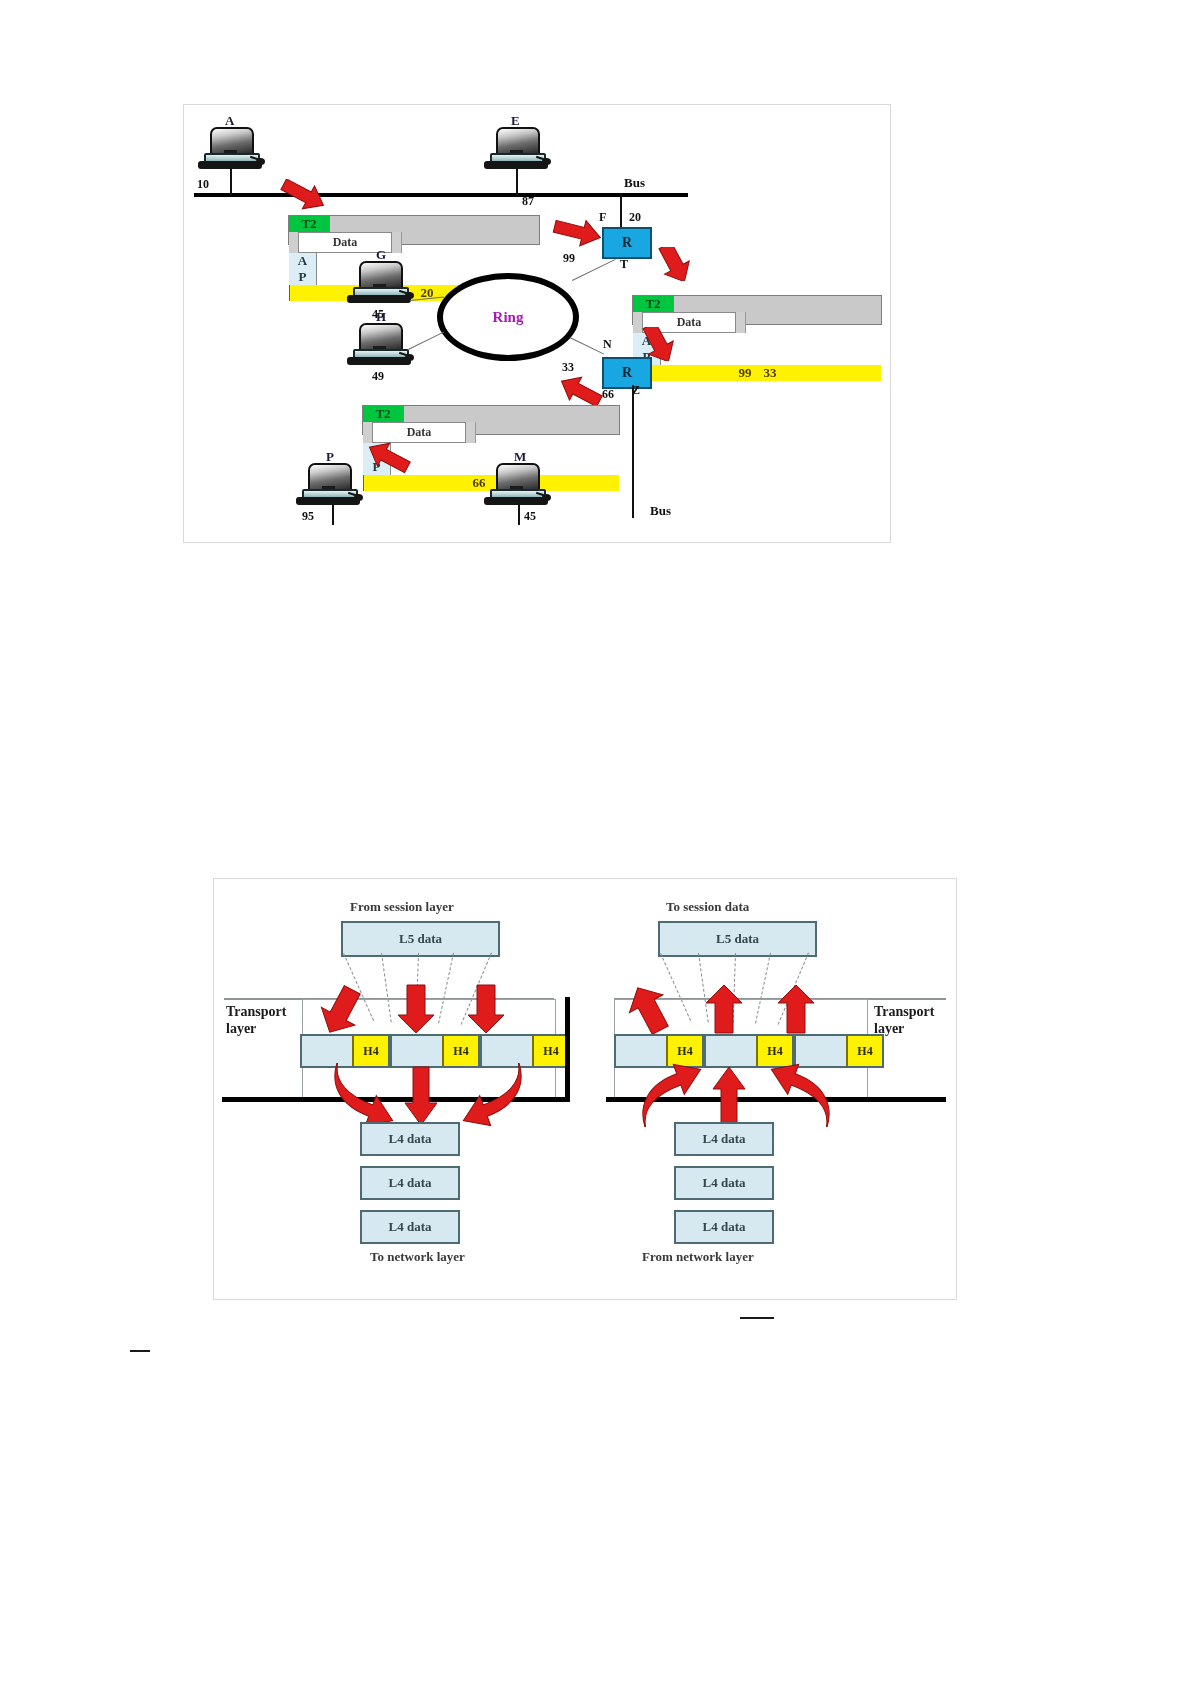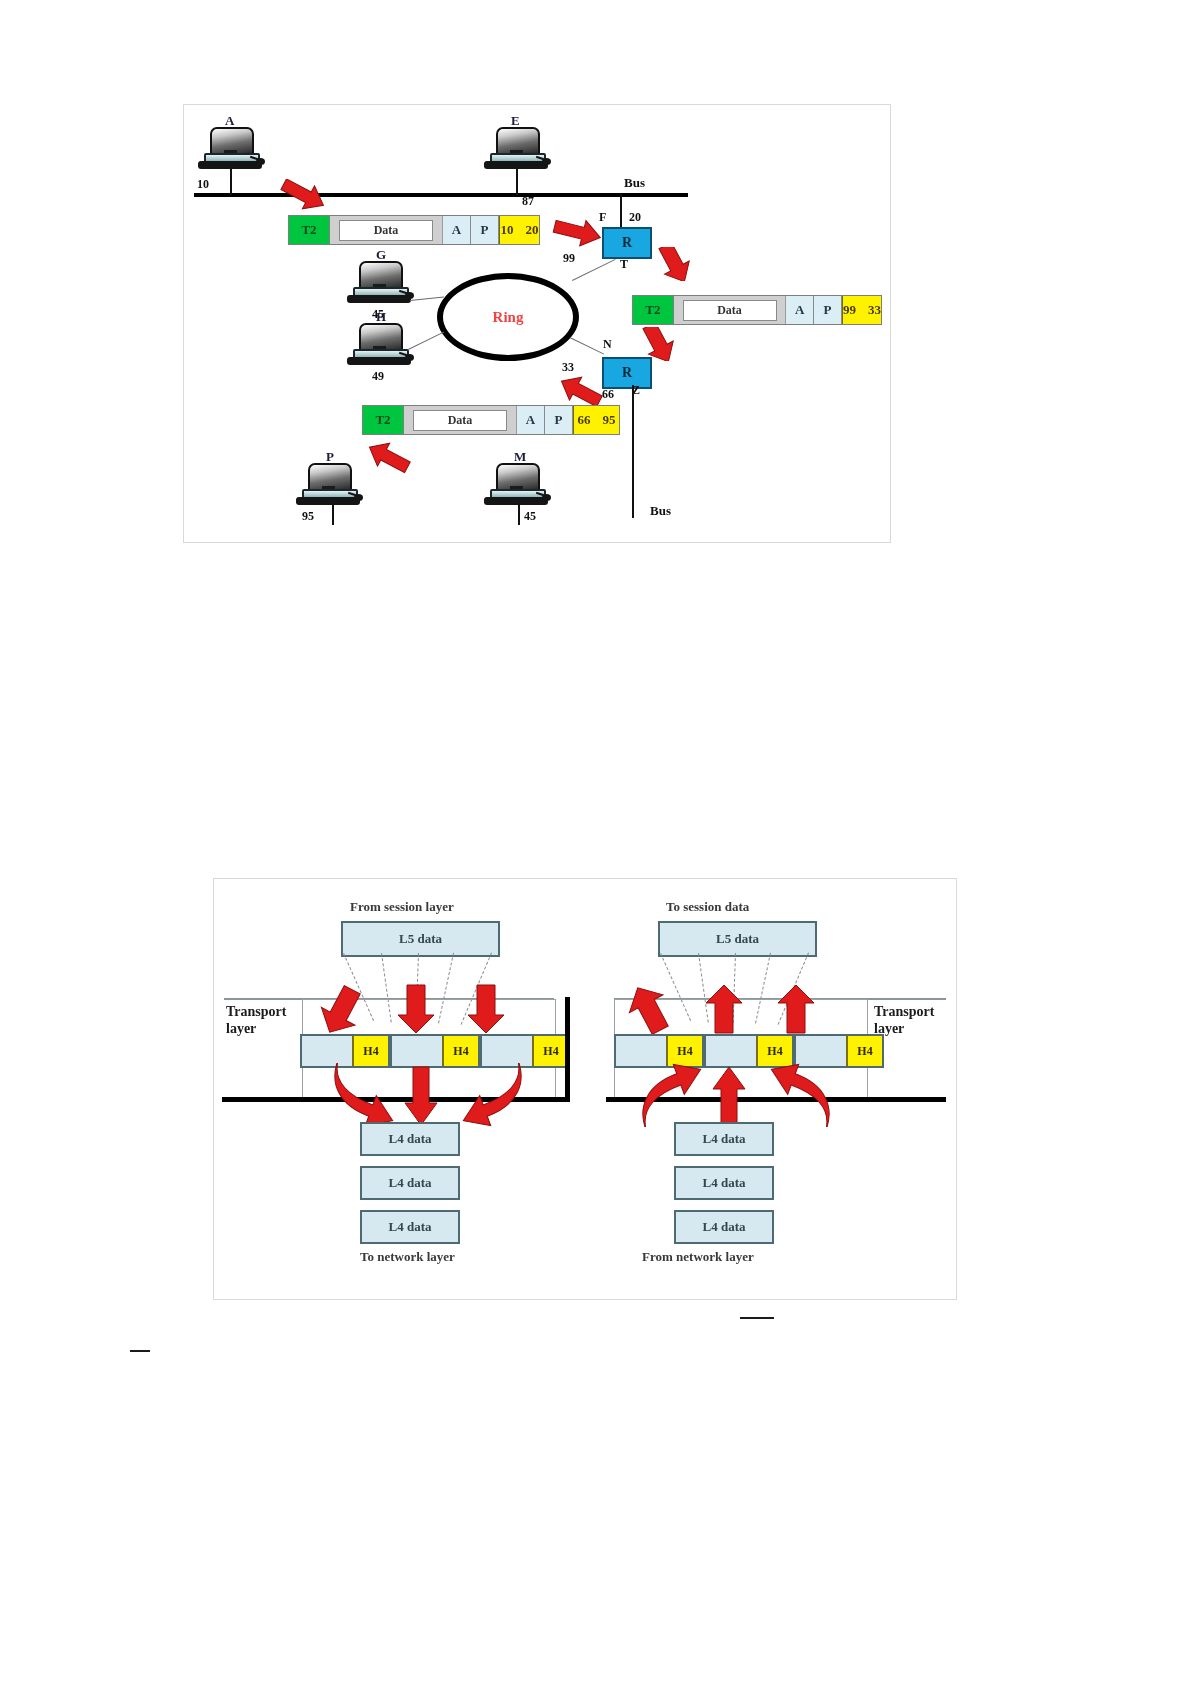--- a/index.html
+++ b/index.html
@@ -57,33 +57,33 @@
     position:absolute;font-weight:bold;font-size:13px;color:#111;
   }
 
   .hline{position:absolute;background:#000;height:4px;}
   .dropline{position:absolute;background:#111;width:2px;}
   .thinline{position:absolute;background:#6b6b6b;height:1px;transform-origin:0 0;}
 
   .ring{
     position:absolute;border:6px solid #000;border-radius:50%;
     display:flex;align-items:center;justify-content:center;
-    font-weight:bold;font-size:15px;color:#ef4444;background:#fff;
+    font-weight:bold;font-size:15px;color:#a21caf;background:#fff;
     font-family:"Liberation Serif", serif;
   }
 
   .router{
     position:absolute;width:46px;height:28px;background:#18A7E0;
     border:2px solid #0b4f72;display:flex;align-items:center;justify-content:center;
     font-weight:bold;color:#0d2a3a;font-size:14px;
   }
 
   
   .frame{position:absolute;height:28px;display:flex;align-items:stretch;
-         border:1px solid #7e7e7e;background:#c9c9c9;}
+         border:1px solid #7e7e7e;background:#c9c9c9;flex-direction:column;}
   .frame .t2{width:40px;background:#00C63F;border-right:1px solid #7e7e7e;
              display:flex;align-items:center;justify-content:center;
              font-weight:bold;font-size:13px;color:#0a4a1b;}
   .frame .datawrap{width:112px;background:#cfcfcf;display:flex;align-items:center;
                    justify-content:center;border-right:1px solid #9a9a9a;}
   .frame .data{width:92px;height:19px;background:#fff;border:1px solid #8a8a8a;
                display:flex;align-items:center;justify-content:center;
                font-weight:bold;font-size:12px;color:#333;}
   .frame .cell{width:27px;background:#dbeef5;border-right:1px solid #8a8a8a;
                display:flex;align-items:center;justify-content:center;
@@ -398,21 +398,21 @@
 
     <div class="lbox" style="left:146px;top:243px;width:96px;height:30px;">
       <span>L4 data</span>
     </div>
     <div class="lbox" style="left:146px;top:287px;width:96px;height:30px;">
       <span>L4 data</span>
     </div>
     <div class="lbox" style="left:146px;top:331px;width:96px;height:30px;">
       <span>L4 data</span>
     </div>
-    <div class="cap" style="left:146px;top:370px;">To network layer</div>
+    <div class="cap" style="left:156px;top:370px;">To network layer</div>
 
     <div class="cap" style="left:452px;top:20px;">To session data</div>
     <div class="lbox" style="left:444px;top:42px;width:155px;height:32px;">
       <span>L5 data</span>
     </div>
 
     <div class="dash" style="left:447px;top:74px;width:74px;transform:rotate(66deg);"></div>
     <div class="dash" style="left:485px;top:74px;width:70px;transform:rotate(82deg);"></div>
     <div class="dash" style="left:522px;top:74px;width:70px;transform:rotate(92deg);"></div>
     <div class="dash" style="left:557px;top:74px;width:72px;transform:rotate(102deg);"></div>

